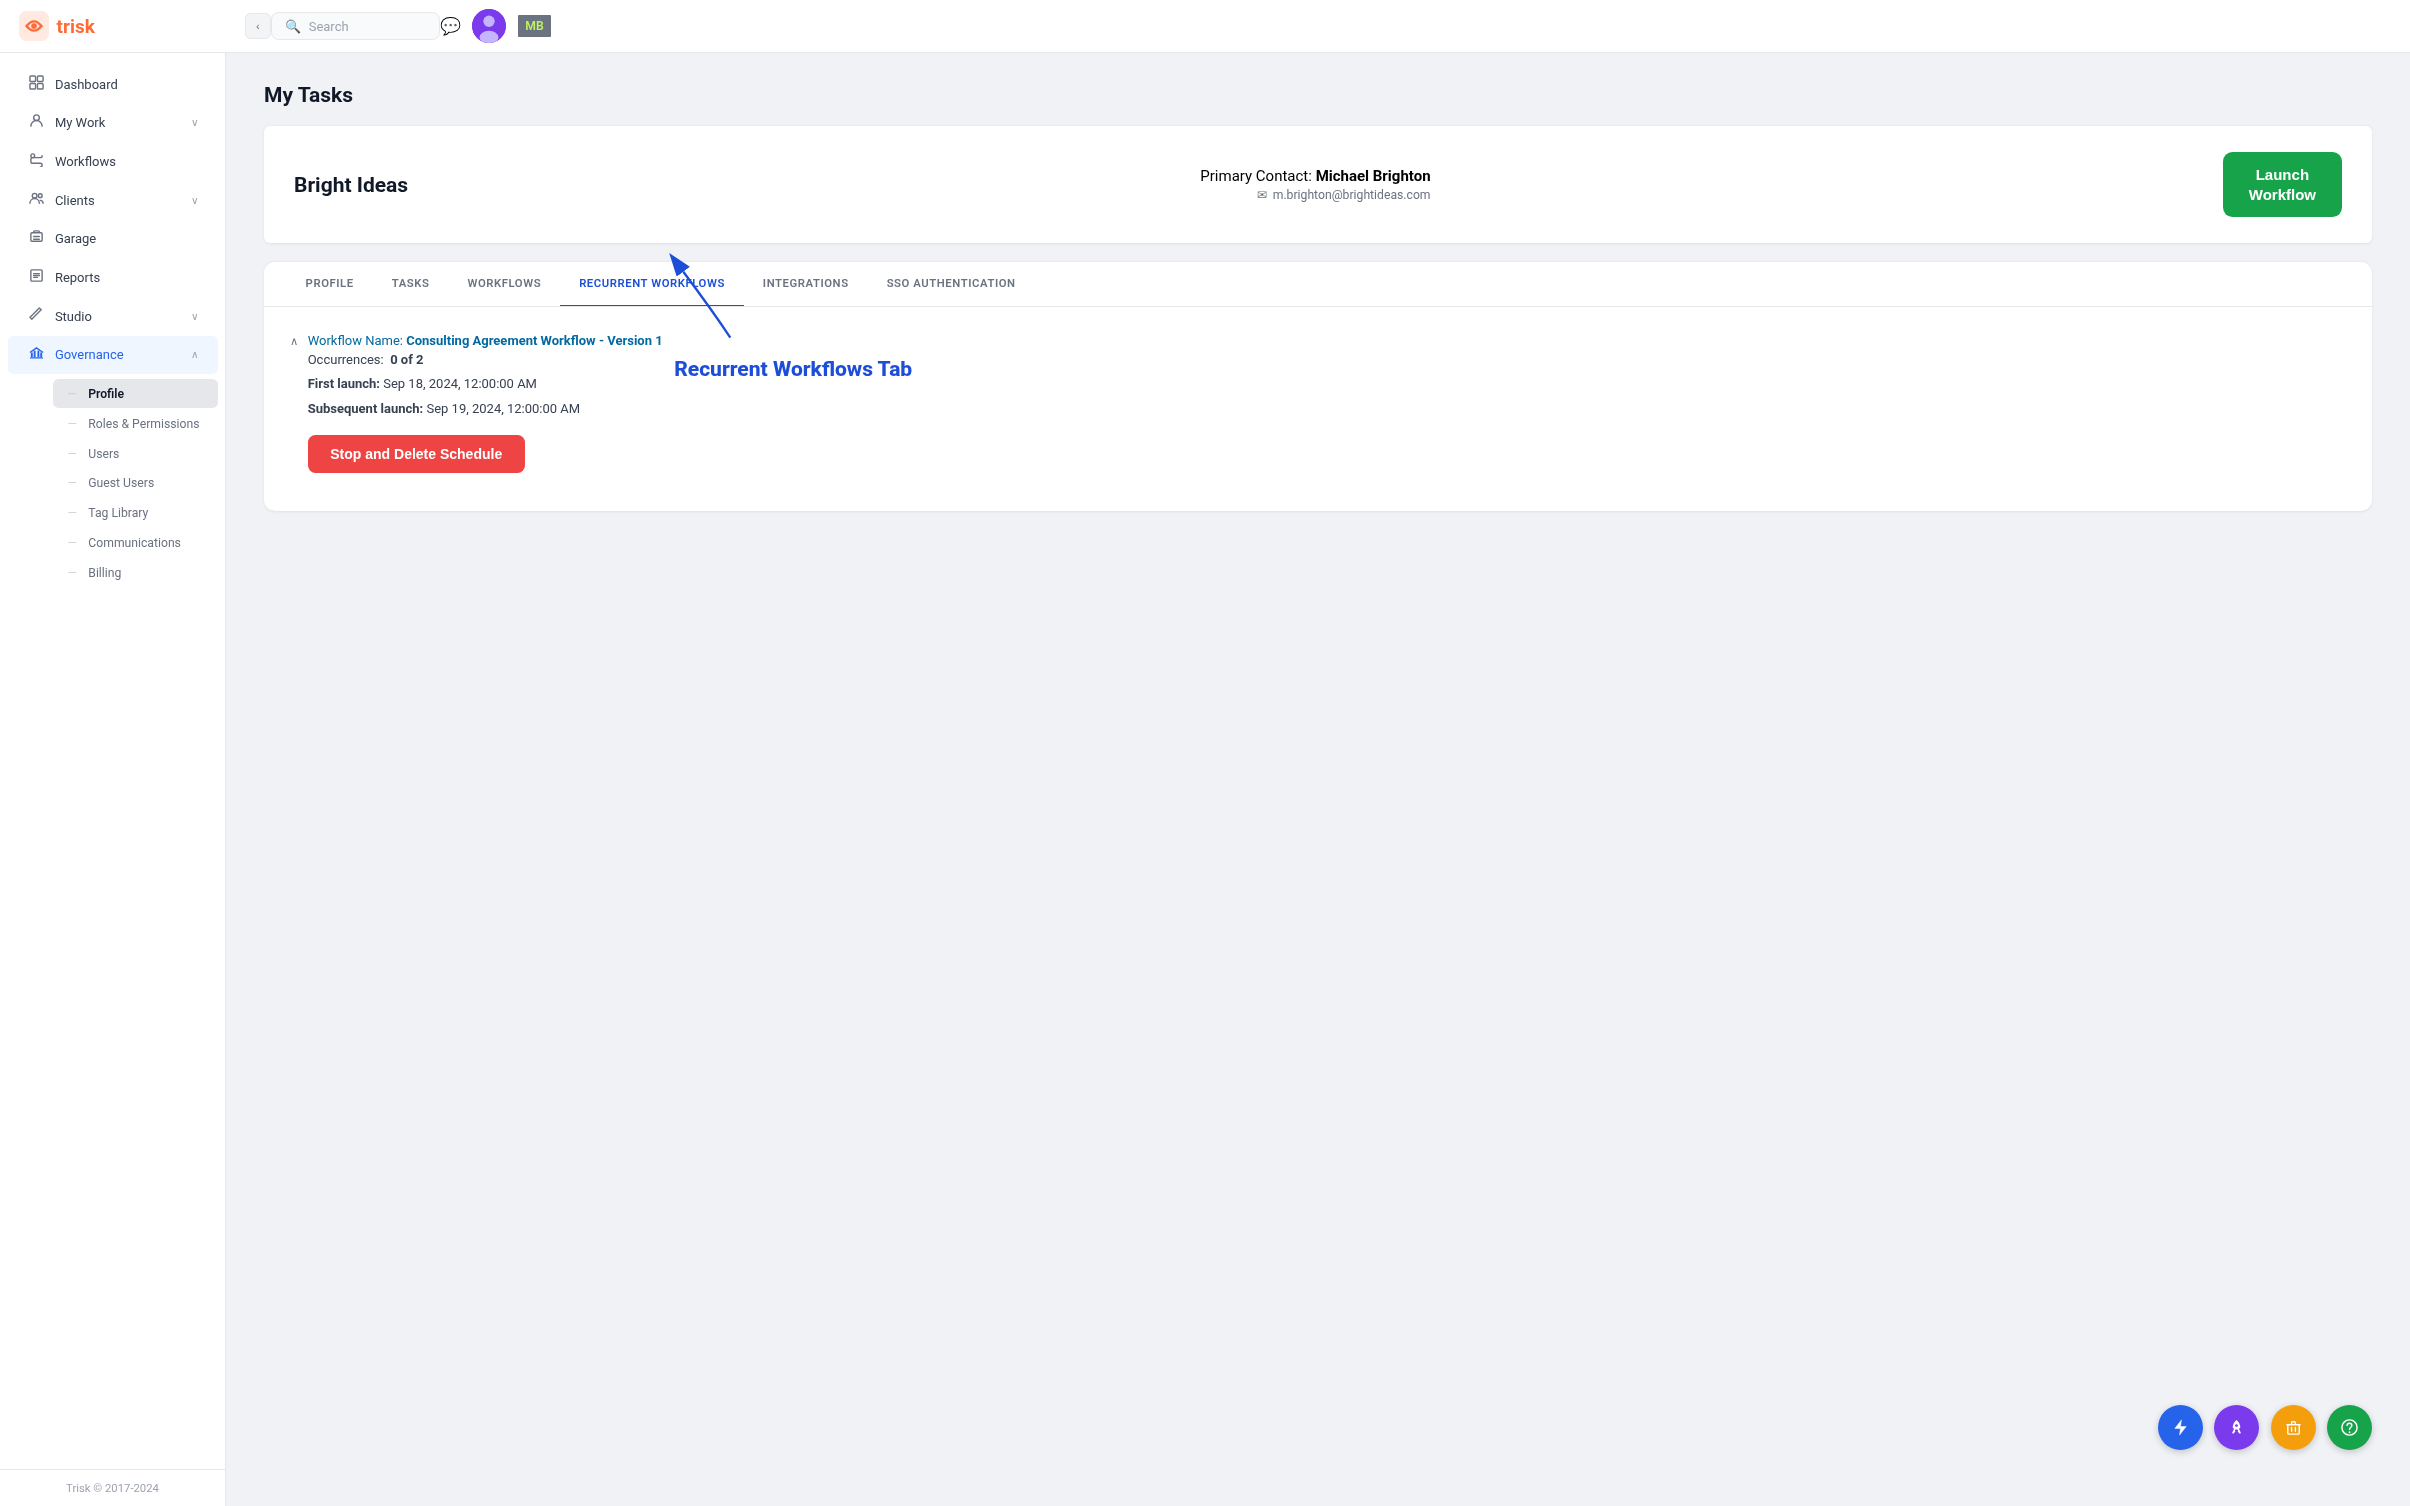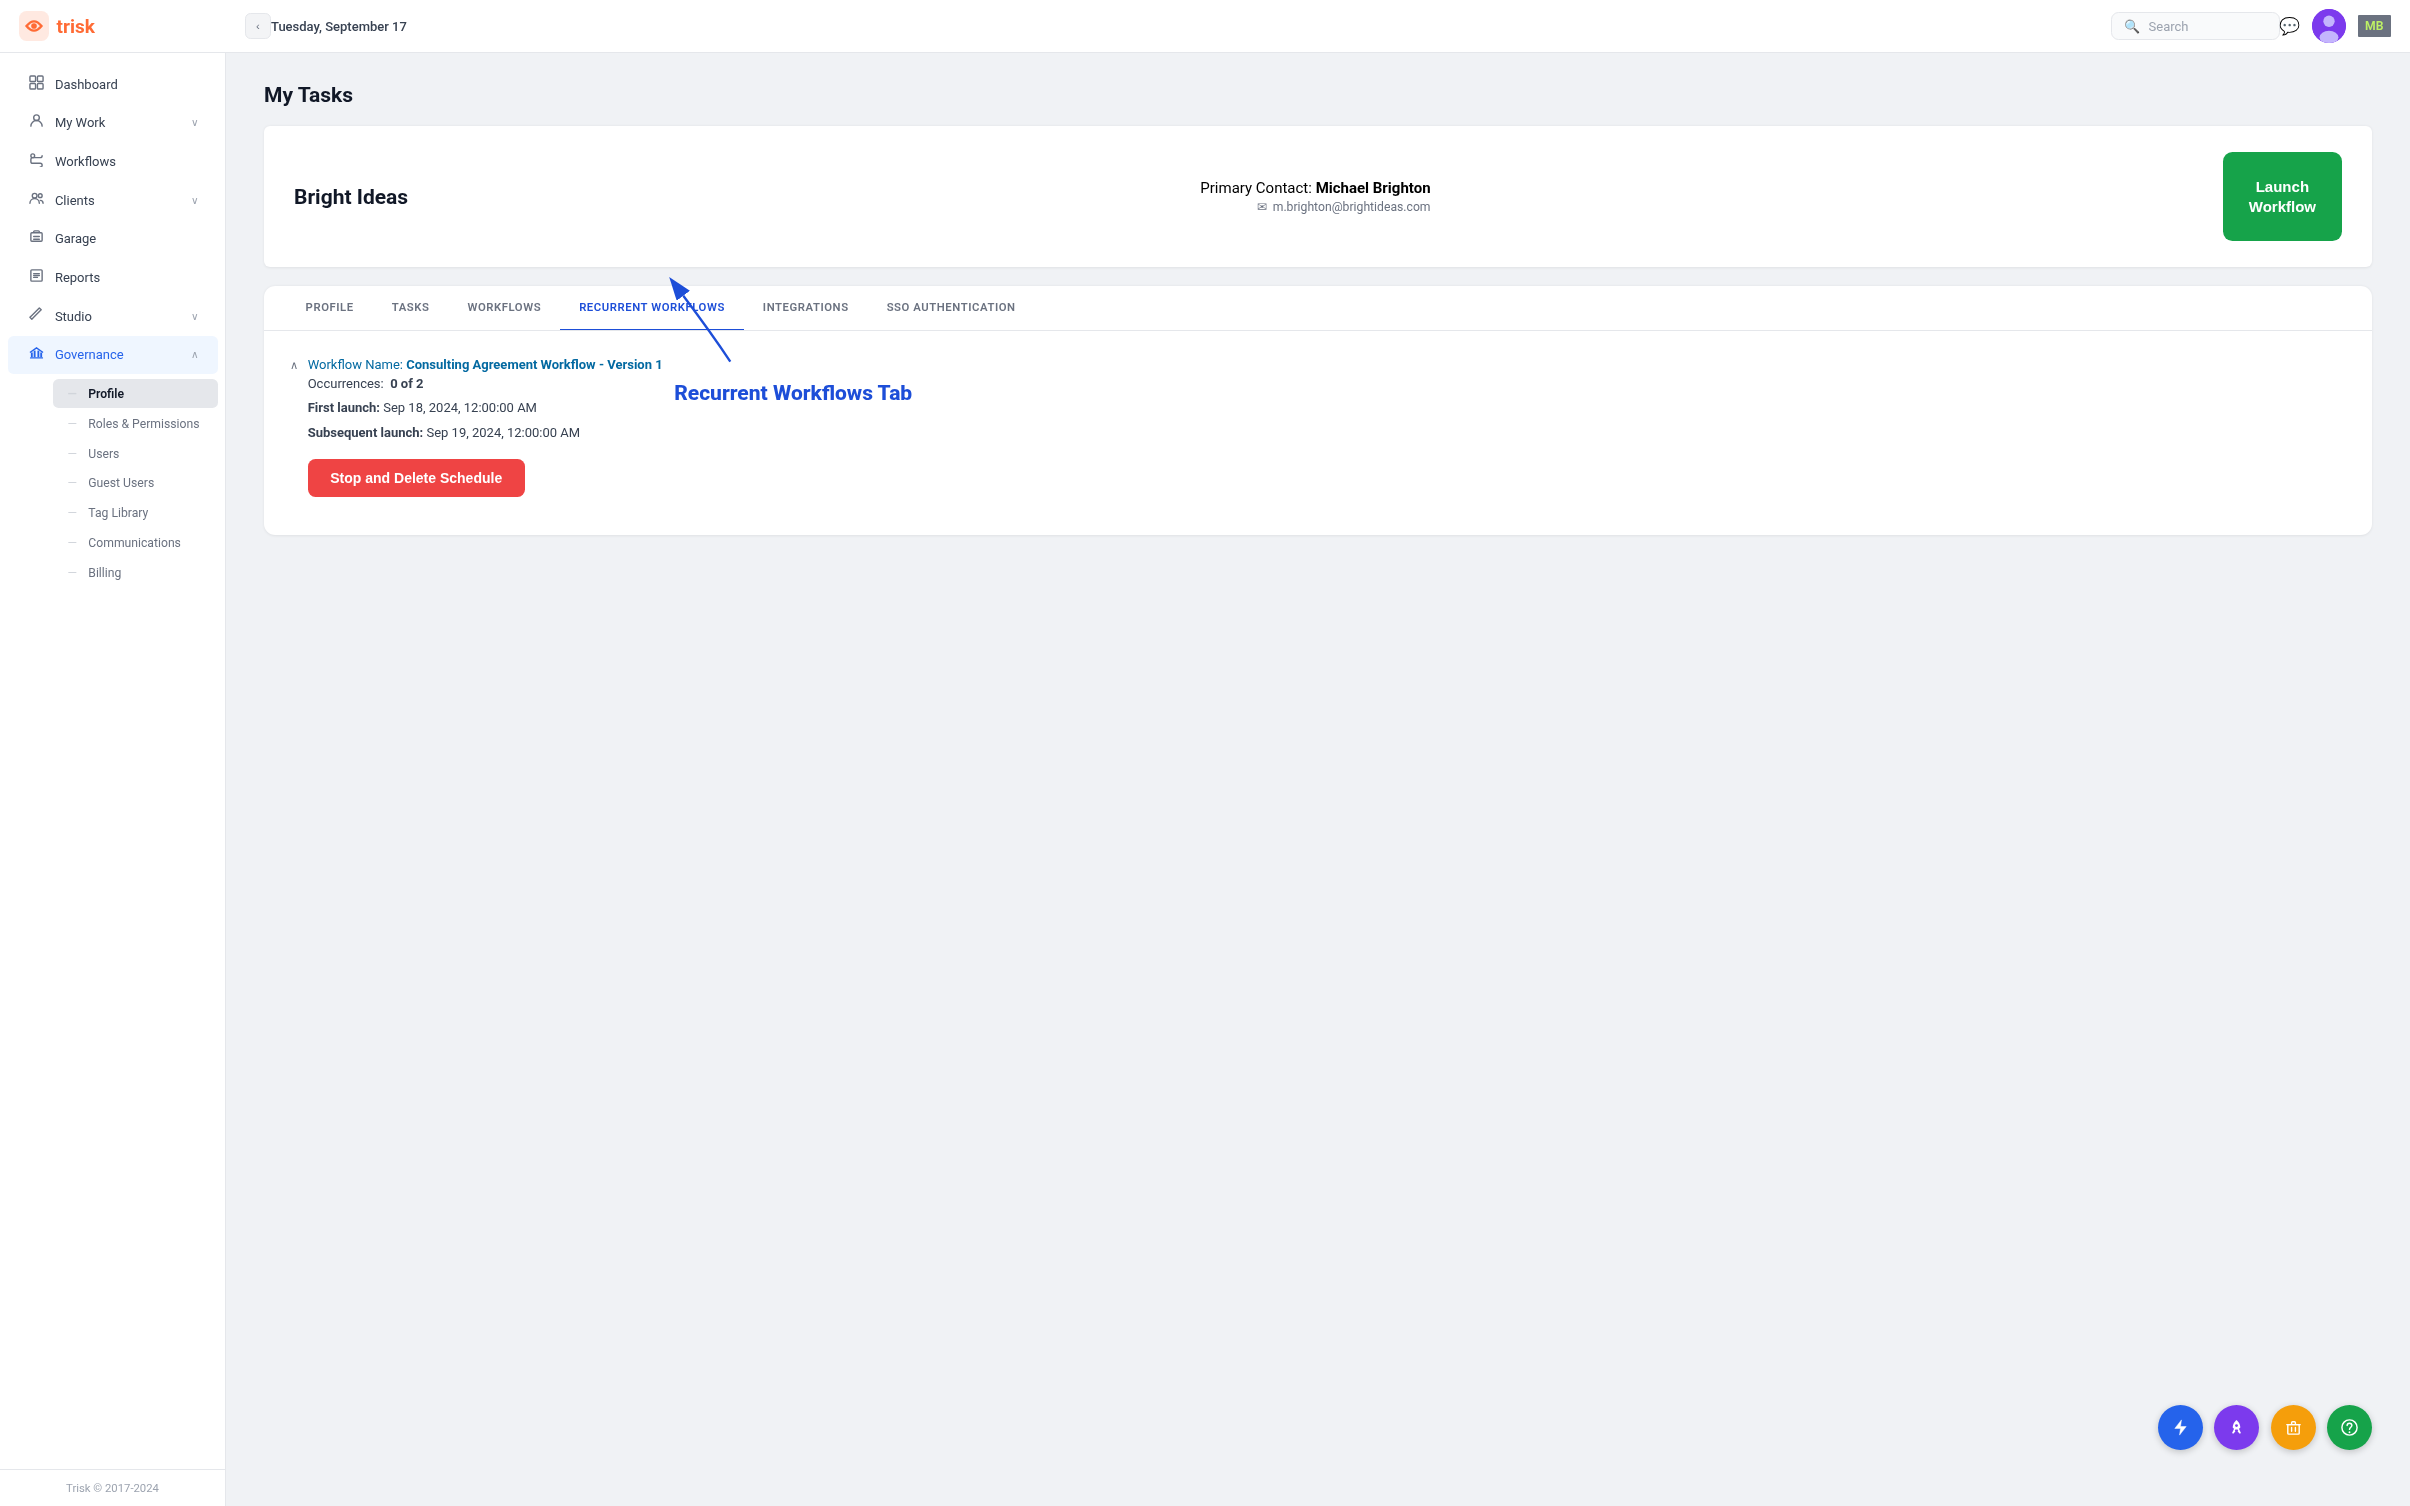--- a/index.html
+++ b/index.html
@@ -37,21 +37,21 @@
 
     
     .main-content { flex: 1; overflow-y: auto; padding: 30px 38px; }
     .page-title { font-size: 21px; font-weight: 700; color: #111827; margin-bottom: 19px; }
 
     
     .client-card { background: #fff; border-radius: 6px; padding: 26px 30px; display: flex; align-items: center; justify-content: space-between; margin-bottom: 19px; box-shadow: 0 0.9px 2.8px rgba(0,0,0,0.07); }
     .client-name { font-size: 21px; font-weight: 700; color: #111827; }
     .client-contact { text-align: right; }
     .contact-email { display: flex; align-items: center; gap: 5.6px; font-size: 12.2px; color: #6b7280; margin-top: 3.8px; justify-content: flex-end; }
-    .btn-launch { background: #16a34a; color: #fff; border: none; border-radius: 9.4px; padding: 25px 26px; font-size: 15px; font-weight: 700; cursor: pointer; white-space: nowrap; line-height: 1.3; }
+    .btn-launch { background: #16a34a; color: #fff; border: none; border-radius: 9.4px; padding: 13px 26px; font-size: 15px; font-weight: 700; cursor: pointer; white-space: nowrap; line-height: 1.3; }
 
     
     .tab-panel { background: #fff; border-radius: 11.3px; padding: 0; box-shadow: 0 0.9px 2.8px rgba(0,0,0,0.07); overflow: visible; }
     .tab-bar { display: flex; border-bottom: 0.9px solid #e5e7eb; padding: 0 22.6px; }
     .tab-item { padding: 15px 19px; font-size: 11.3px; font-weight: 600; color: #6b7280; cursor: pointer; text-transform: uppercase; letter-spacing: 0.05em; border-bottom: 1.9px solid transparent; }
     .tab-item.active { color: #1d4ed8; border-bottom: 1.9px solid #1d4ed8; }
     .tab-content { padding: 26px 26px 30px; }
 
     
     .workflow-row { display: flex; align-items: flex-start; gap: 9.4px; margin-bottom: 7.5px; }
@@ -85,21 +85,20 @@
   <div class="logo">
     <svg class="logo-icon" viewBox="0 0 32 32" fill="none" xmlns="http://www.w3.org/2000/svg">
       <rect width="32" height="32" rx="8" fill="#ff6b35" opacity="0.15"></rect>
       <path d="M8 16 Q16 6 24 16 Q16 26 8 16Z" stroke="#ff6b35" stroke-width="2.5" fill="none"></path>
       <circle cx="16" cy="16" r="3" fill="#ff6b35"></circle>
     </svg>
     <span>trisk</span>
   </div>
 
   <button class="nav-toggle">‹</button>
-  <span class="date-label">Tuesday, September 17</span>
 
   <div class="search-bar">
     <span>🔍</span>
     <span>Search</span>
   </div>
 
   <div class="header-icons">
     <button class="chat-icon-btn">💬</button>
     <div class="avatar-purple">
       <svg viewBox="0 0 36 36" xmlns="http://www.w3.org/2000/svg" fill="none">

